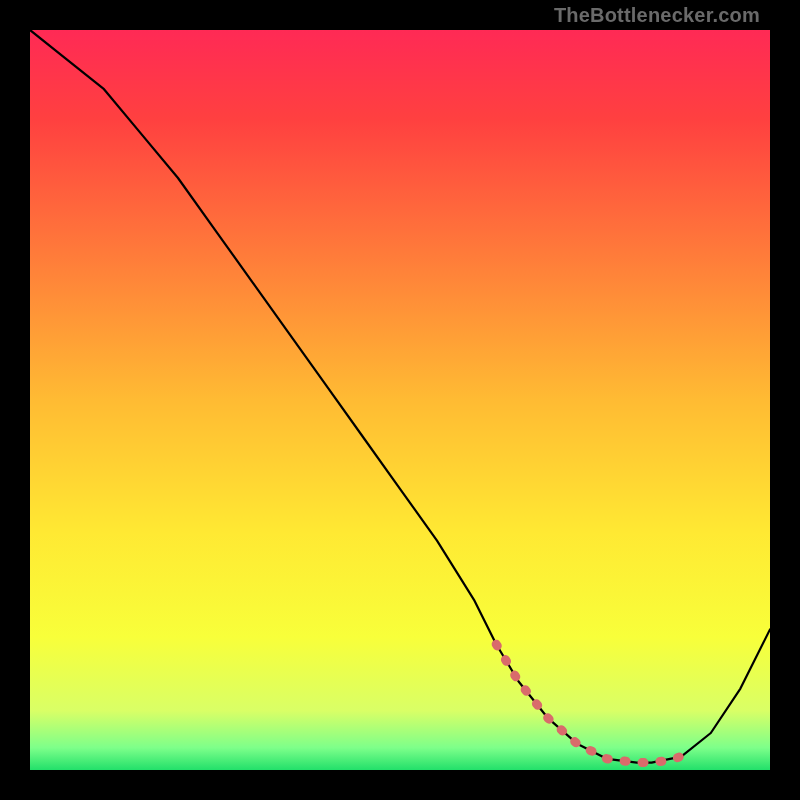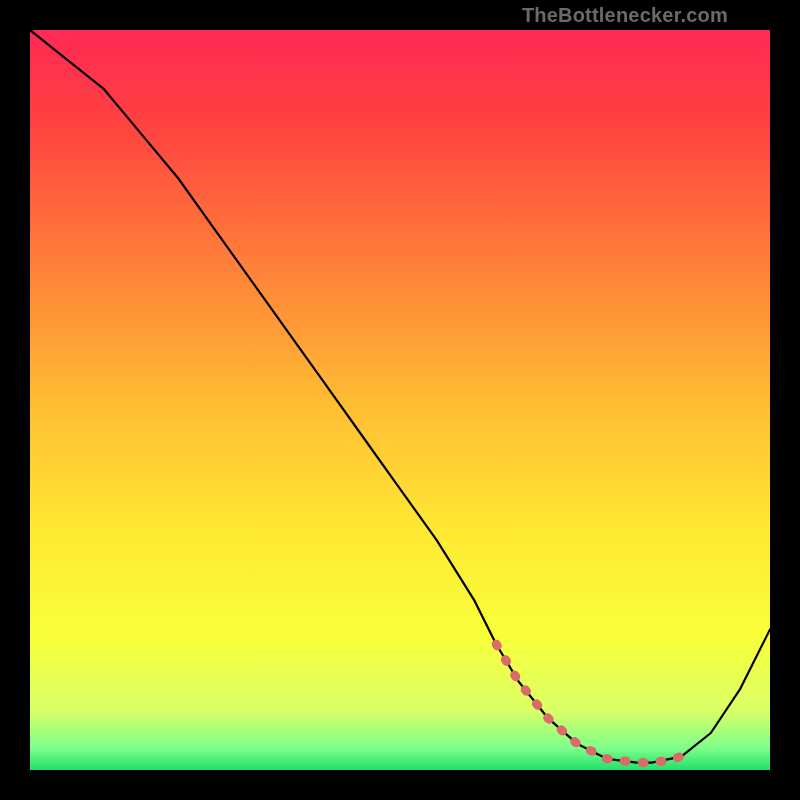--- a/index.html
+++ b/index.html
@@ -8,20 +8,21 @@
     width: 800px;
     height: 800px;
     background: #000;
     overflow: hidden;
     font-family: Arial, Helvetica, sans-serif;
   }
   .wrap {
     position: relative;
     width: 738px;
     height: 800px;
+    padding-left: 32px;
   }
   .attribution {
     position: absolute;
     top: 4px;
     right: 10px;
     color: #6a6a6a;
     font-size: 20px;
     font-weight: 600;
     letter-spacing: 0.2px;
   }

